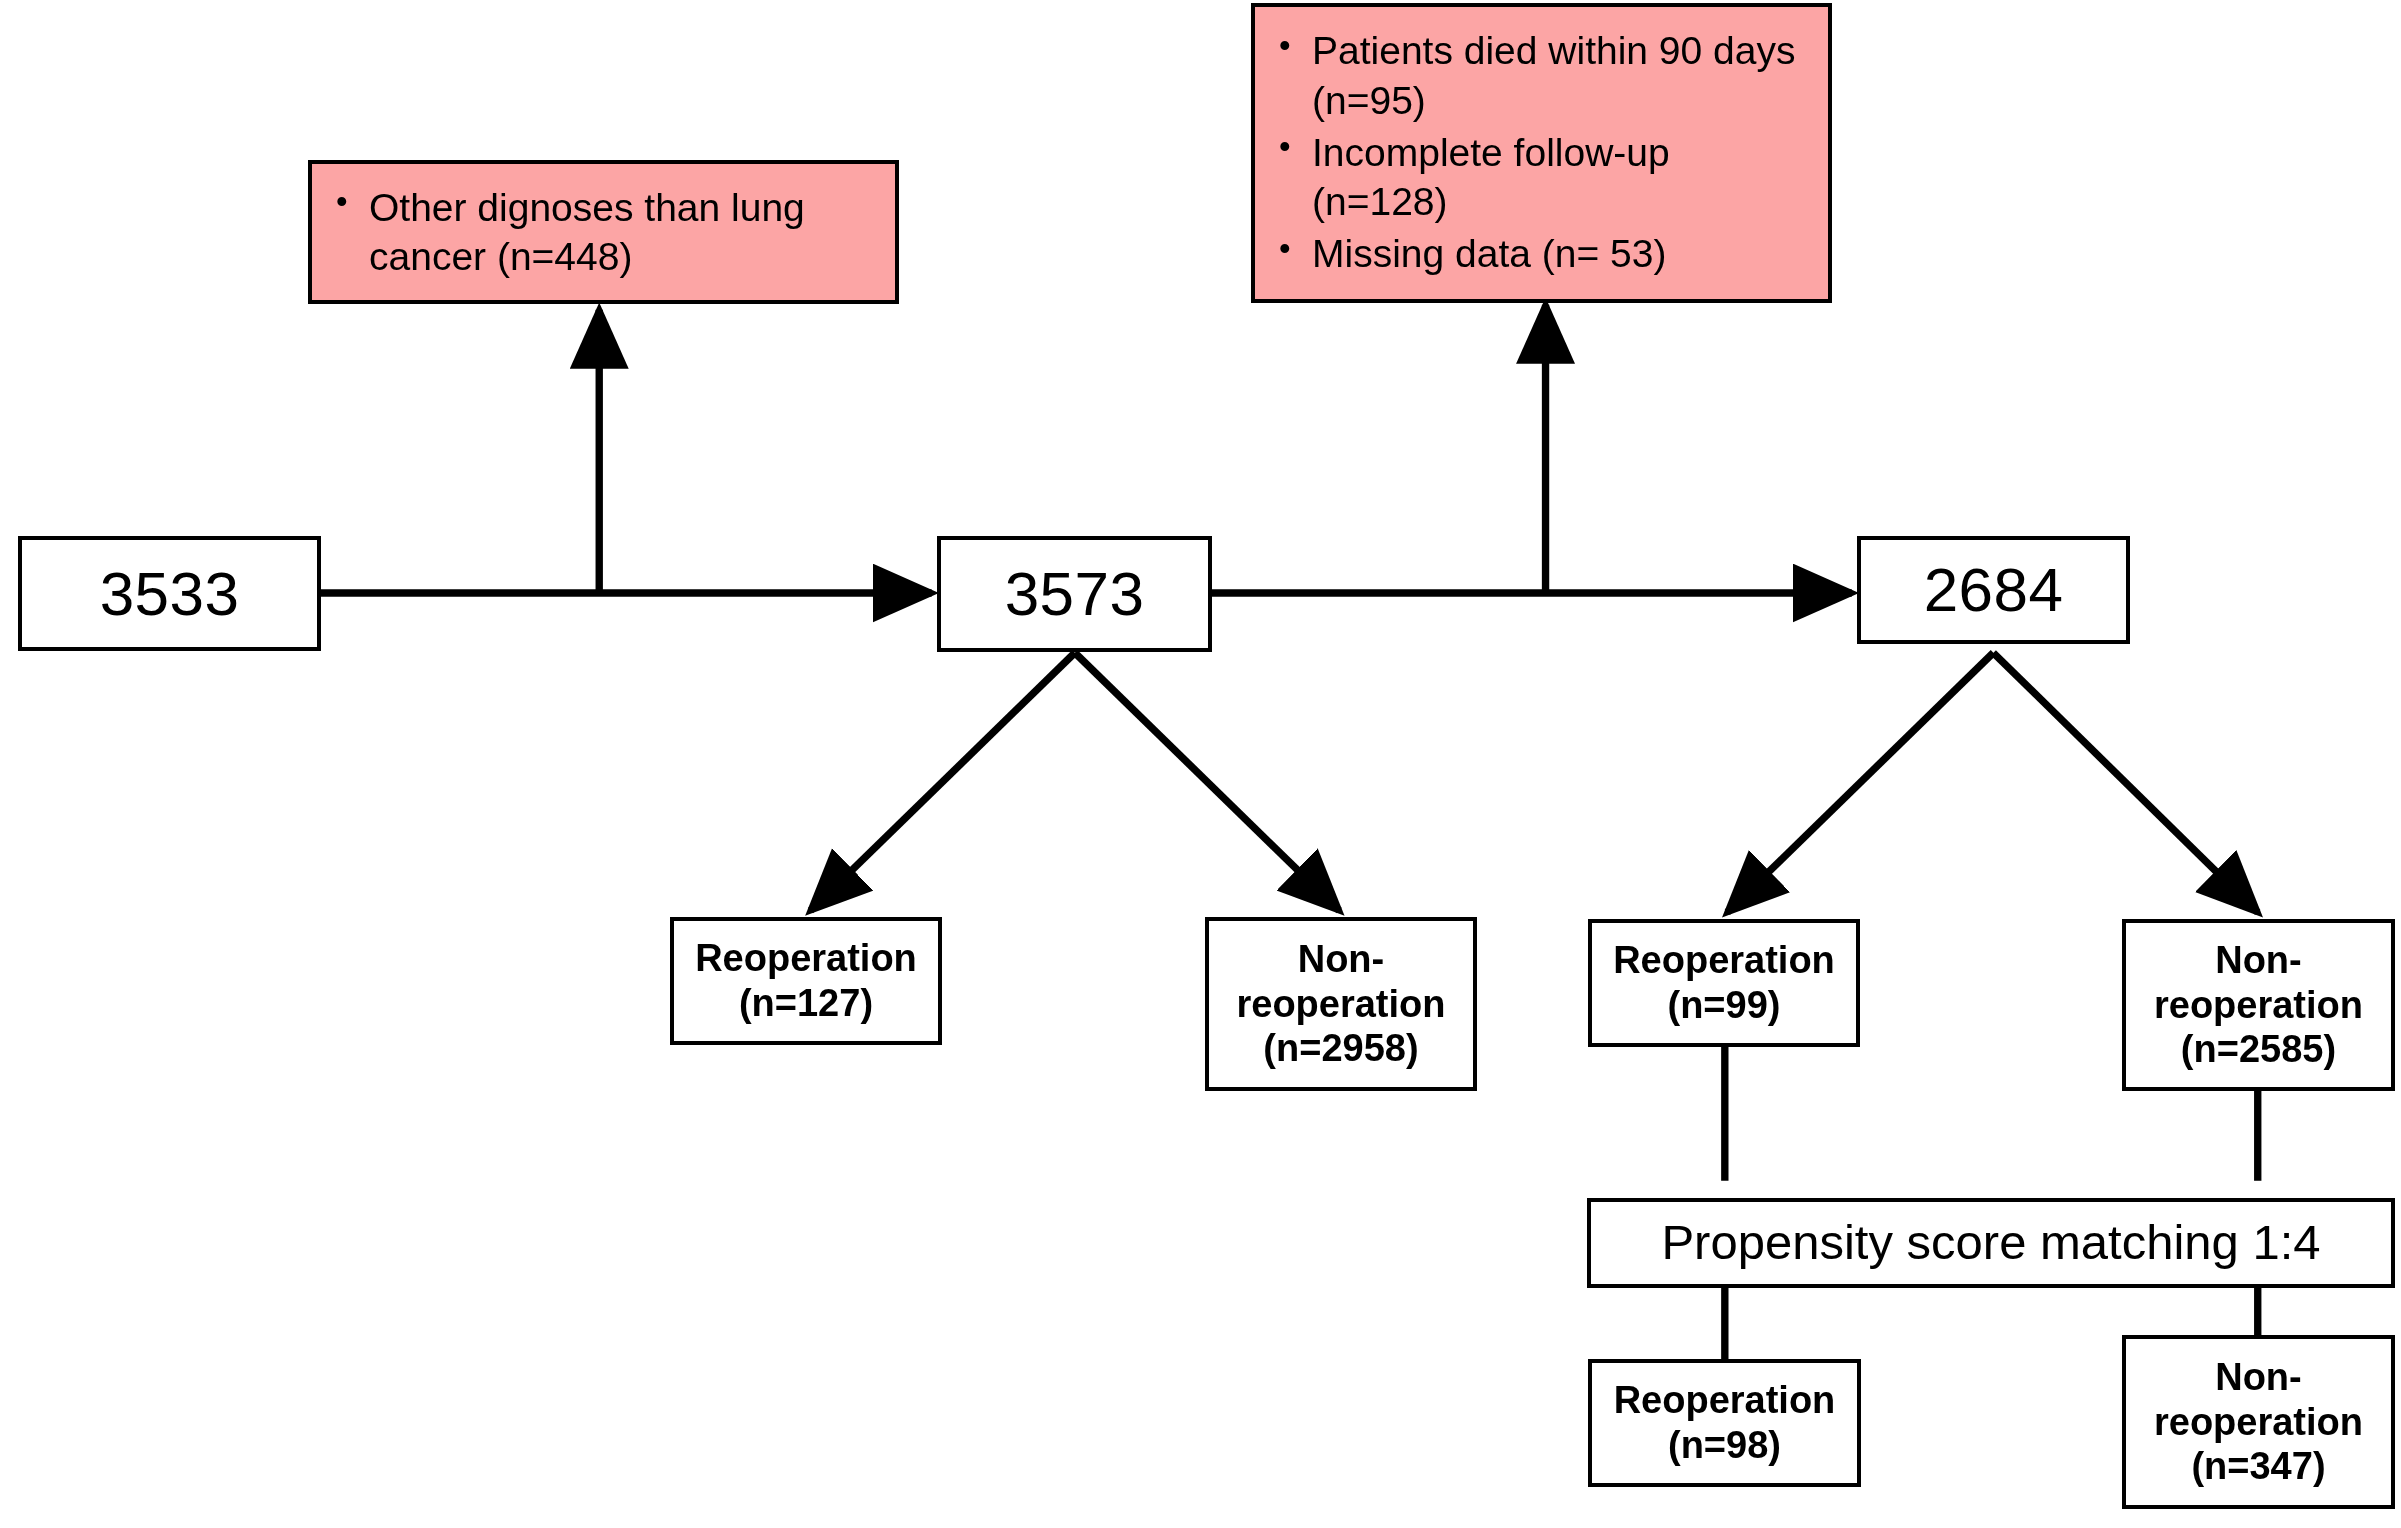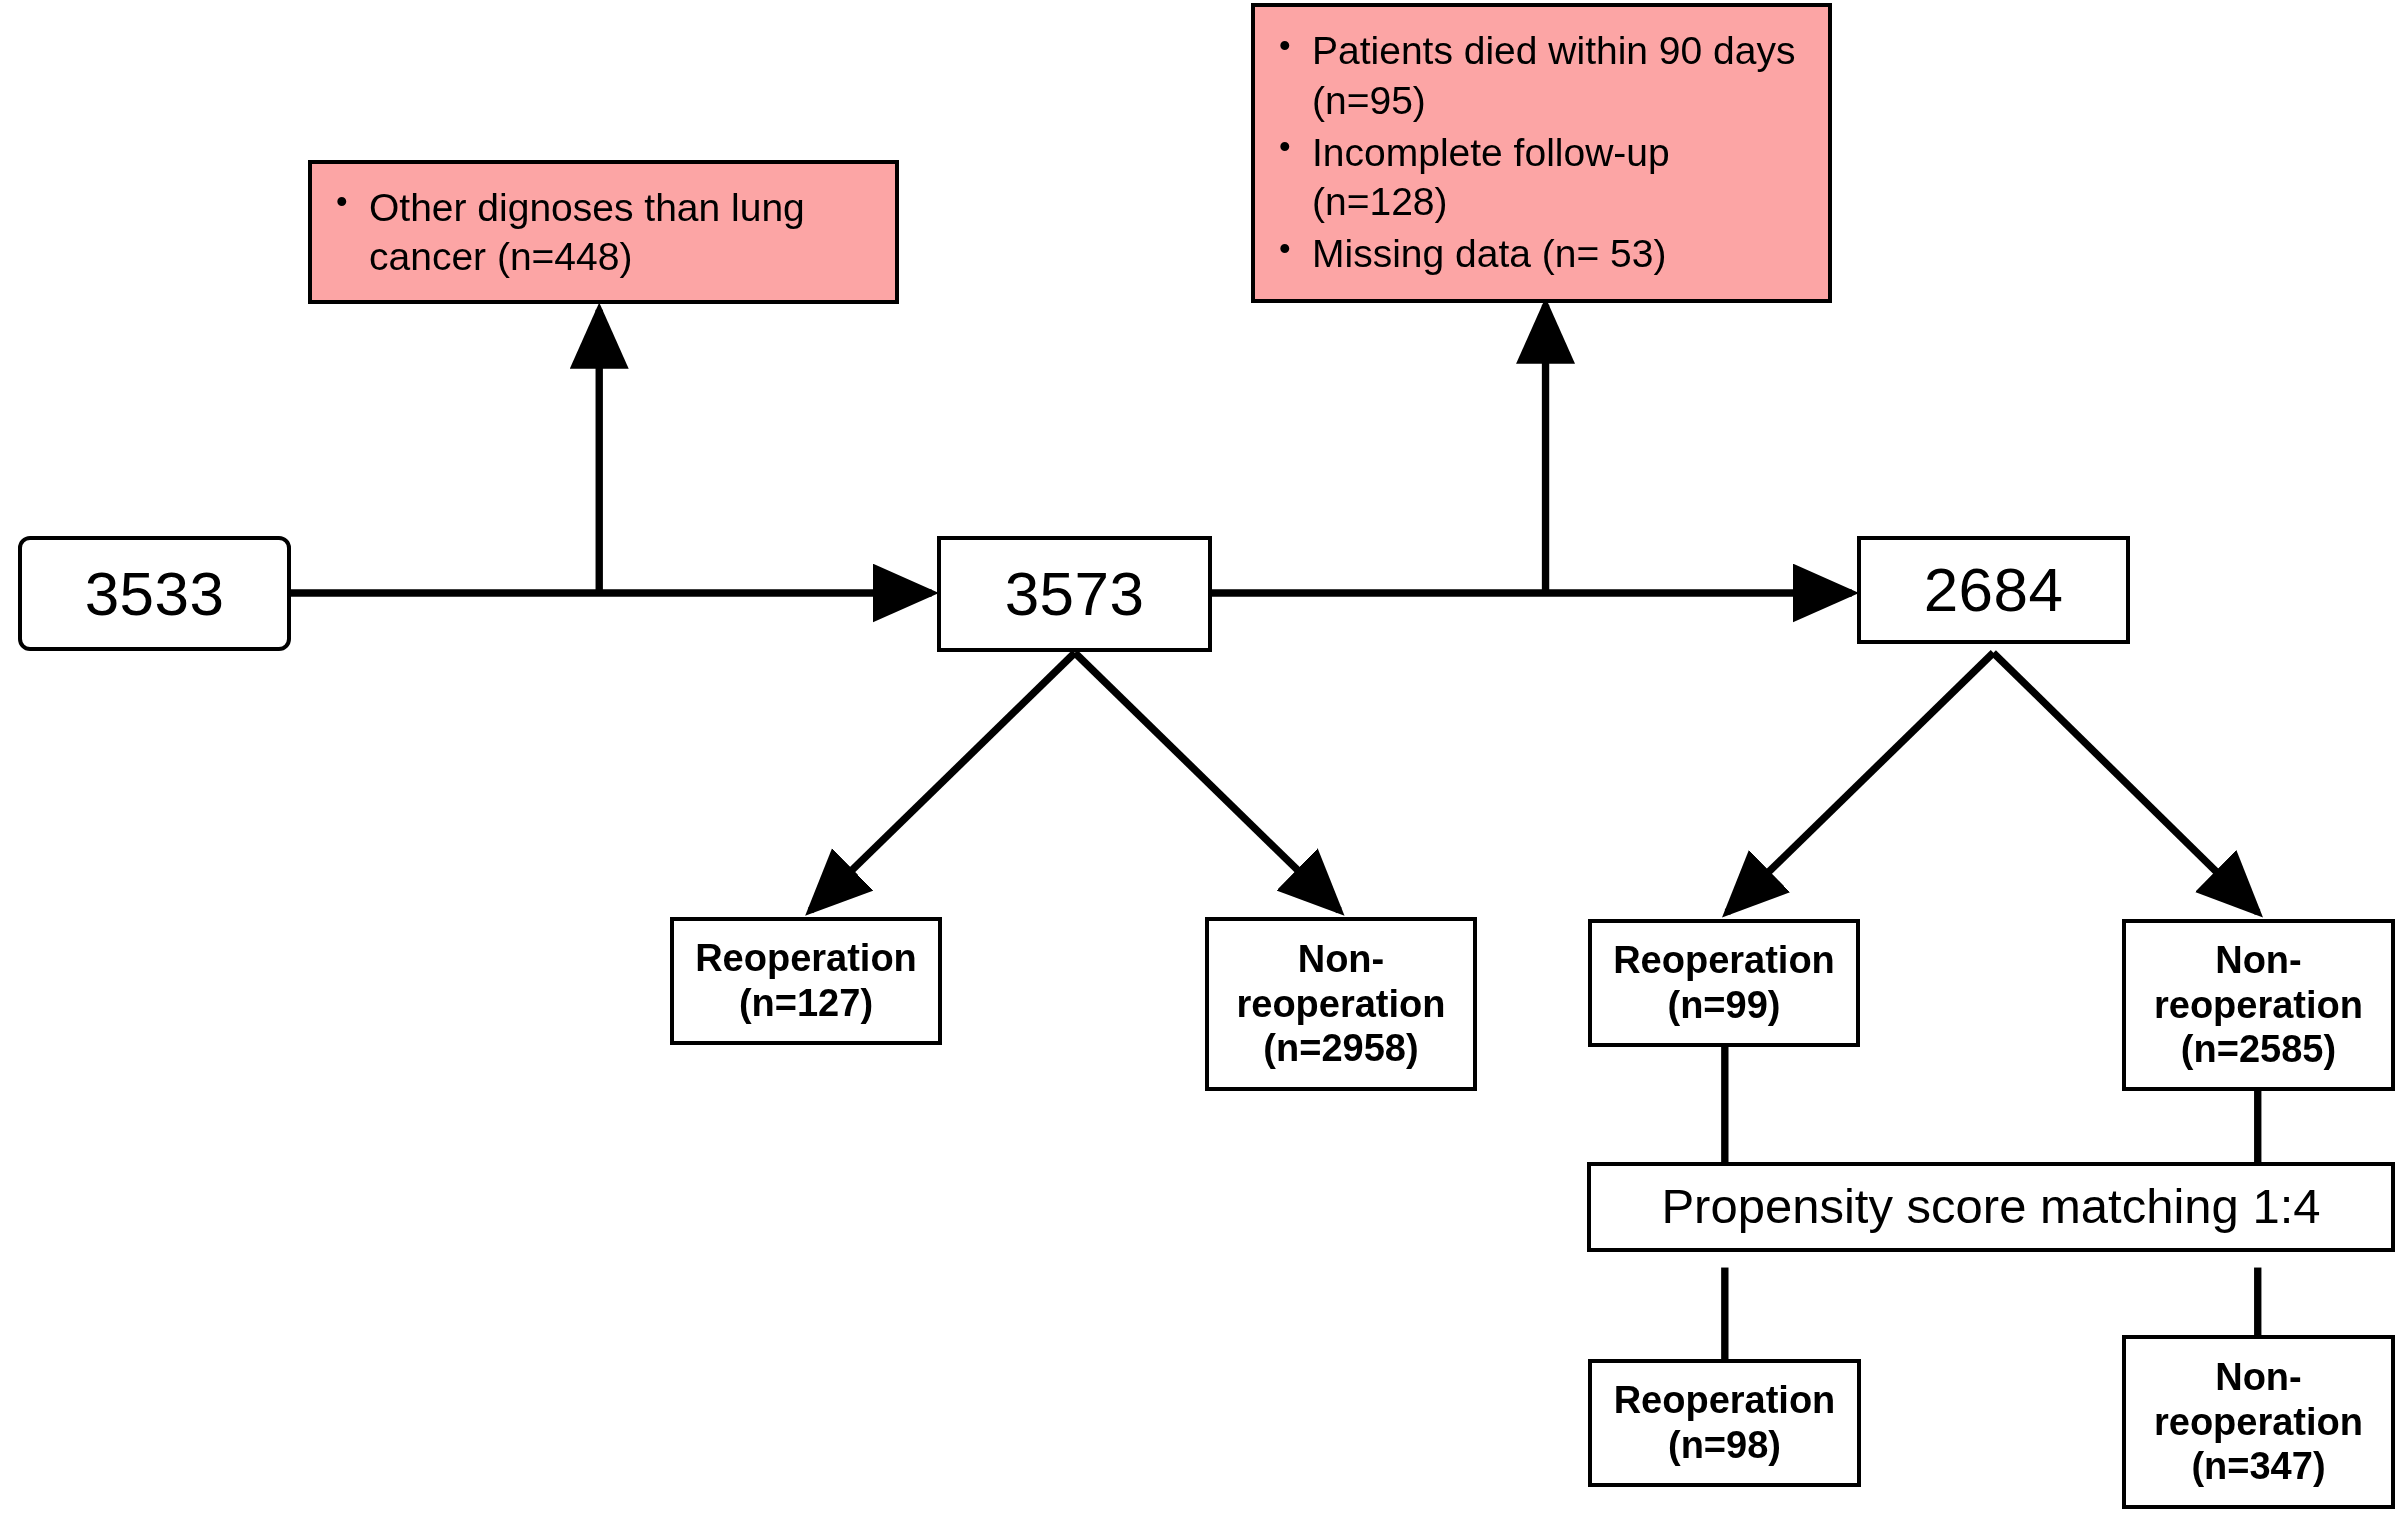--- a/index.html
+++ b/index.html
@@ -122,21 +122,21 @@
   </div>
 
   <div class="exclusion" style="left:1251px; top:2.5px; width:581px; height:300px;">
     <ul>
       <li>Patients died within 90 days (n=95)</li>
       <li>Incomplete follow-up (n=128)</li>
       <li>Missing data (n= 53)</li>
     </ul>
   </div>
 
-  <div class="node big-number" style="left:18px; top:536px; width:273px; height:115px;border-radius:12px;">
+  <div class="node big-number" style="left:18px; top:536px; width:303px; height:115px;">
     <span class="node-text">3533</span>
   </div>
 
   <div class="node big-number" style="left:937px; top:536px; width:275px; height:116px;">
     <span class="node-text">3573</span>
   </div>
 
   <div class="node big-number" style="left:1857px; top:536px; width:273px; height:108px;">
     <span class="node-text">2684</span>
   </div>
@@ -156,21 +156,21 @@
     <span class="node-text">Reoperation
 (n=99)</span>
   </div>
 
   <div class="node small-box" style="left:2122px; top:919px; width:273px; height:172px;">
     <span class="node-text">Non-
 reoperation
 (n=2585)</span>
   </div>
 
-  <div class="node wide-box" style="left:1587px; top:1162px; width:808px; height:90px;justify-content:center;">
+  <div class="node wide-box" style="left:1587px; top:1198px; width:808px; height:90px;justify-content:center;">
     <span class="node-text">Propensity score matching 1:4</span>
   </div>
 
   <div class="node small-box" style="left:1588px; top:1359px; width:273px; height:128px;">
     <span class="node-text">Reoperation
 (n=98)</span>
   </div>
 
   <div class="node small-box" style="left:2122px; top:1335px; width:273px; height:174px;">
     <span class="node-text">Non-

